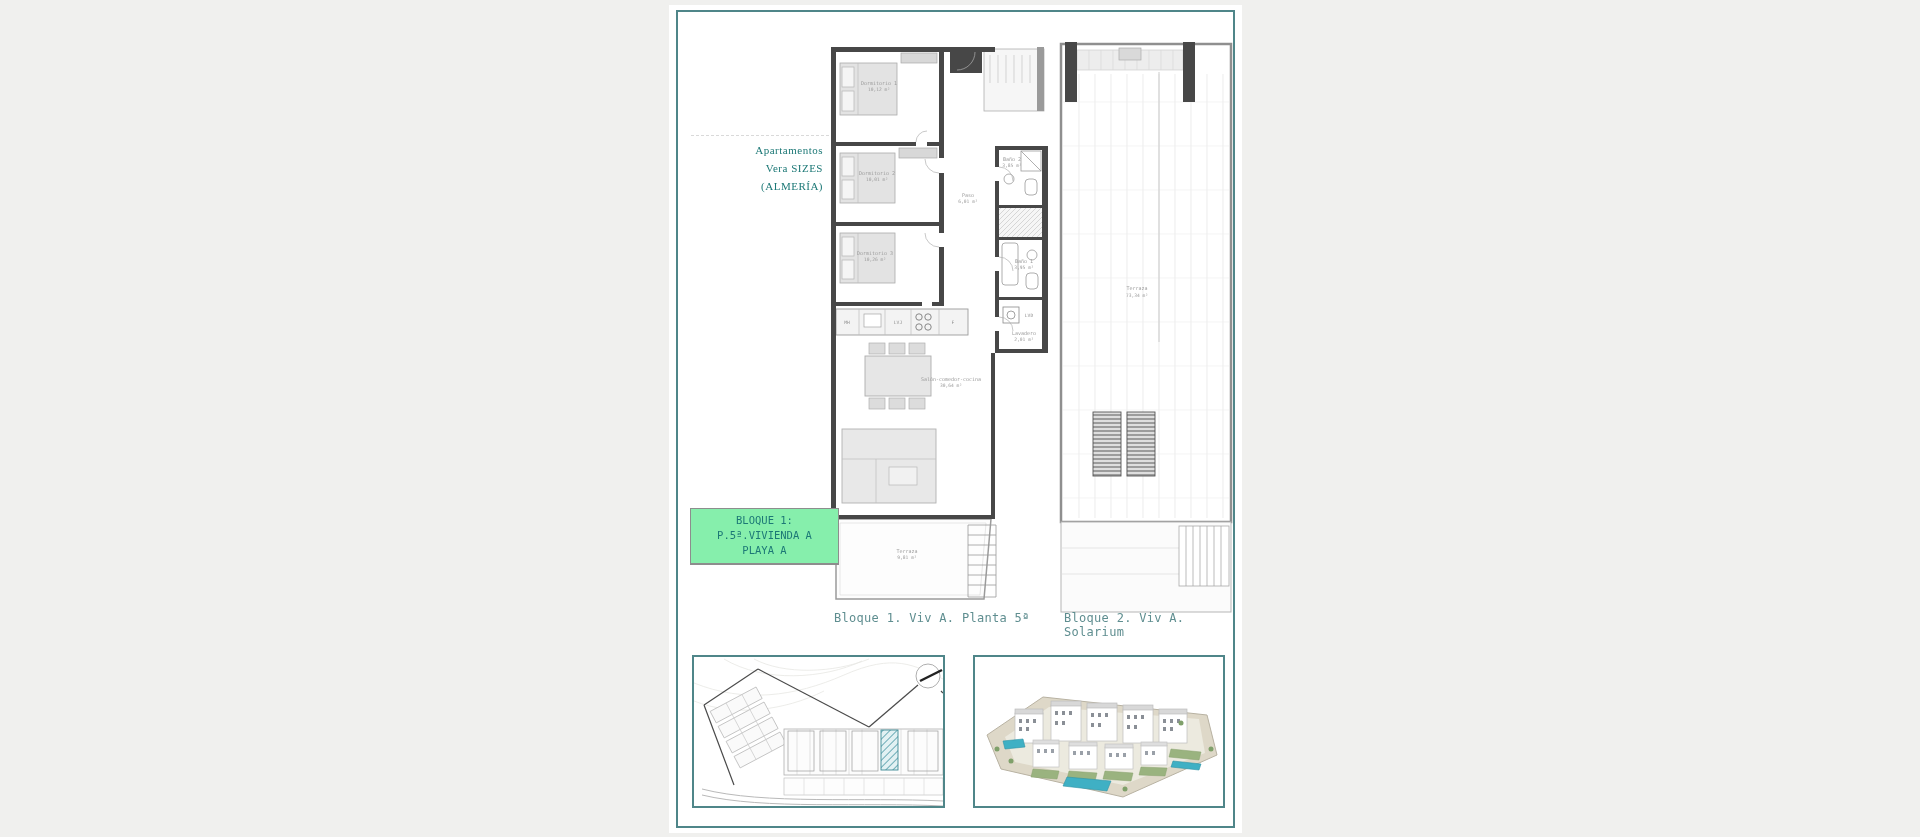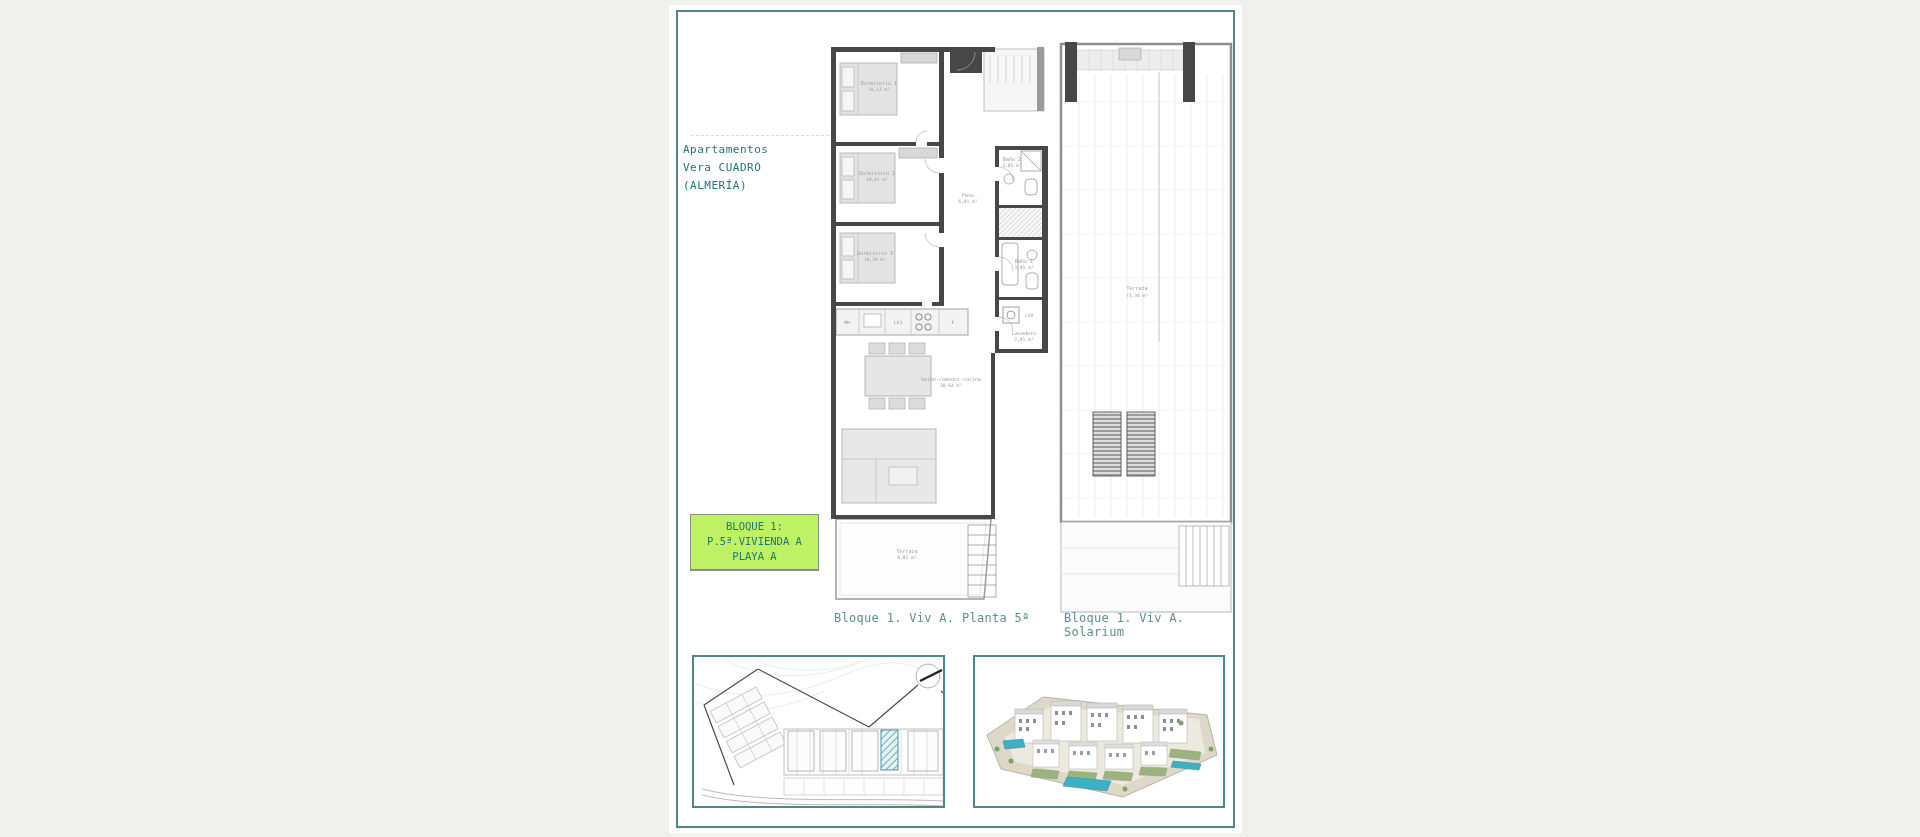--- a/index.html
+++ b/index.html
@@ -6,33 +6,33 @@
   html,body { width:1920px; height:837px; }
   body { background:#f0f0ee; font-family:"DejaVu Sans Mono", monospace; overflow:hidden; }
 
   .canvas { position:relative; width:1920px; height:837px; }
 
   .page { position:absolute; left:669px; top:5px; width:573px; height:828px; background:#ffffff; }
   .page-border { position:absolute; left:7px; top:5px; right:7px; bottom:5px; border:2px solid #4f8689; }
 
   .leader-line { position:absolute; left:22px; top:130px; width:138px; border-top:1px dashed #d9d9d9; }
 
-  .title-block { position:absolute; left:14px; top:136px; width:134px; text-align:left;
-                 color:#1c7876; font-size:11px; line-height:18px; letter-spacing:0.5px; }
+  .title-block { position:absolute; left:20px; top:136px; width:134px; text-align:right;
+                 color:#1c7876; font-size:11px; line-height:18px; letter-spacing:0.5px;font-family:Liberation Serif, serif; }
 
   .plan { position:absolute; }
   .plan-left  { left:158px; top:42px; }
   .plan-right { left:390px; top:37px; }
 
   .caption { position:absolute; top:606px; color:#5f8e90; font-size:12px; letter-spacing:0.3px; }
   .caption-left  { left:165px; }
   .caption-right { left:395px; }
 
-  .info-box { position:absolute; left:21px; top:503px; width:129px; background:#bef264;
-              border:1px solid #8d8d8d;margin-top:6px; }
+  .info-box { position:absolute; left:21px; top:503px; width:149px; background:#86efac;
+              border:1px solid #8d8d8d; }
   .info-top { padding:4px 2px 5px; border-bottom:1px solid #8d8d8d; text-align:center;
               color:#1c7876; font-size:10.5px; line-height:15px; }
   .info-table { padding:5px 2px 6px; text-align:center; color:#477e7f;
                 font-size:6.3px; line-height:9.2px; }
   .info-table .tbl-header { font-size:6.6px; margin-bottom:1px; }
 
   .thumb-box { position:absolute; top:650px; height:153px; background:#fff;
                border:2px solid #4f8689; }
   .thumb-site   { left:23px;  width:253px; }
   .thumb-render { left:304px; width:252px; }
@@ -46,21 +46,21 @@
 </head>
 <body>
 
 <div class="canvas">
   <div class="page">
     <div class="page-border"></div>
     <div class="leader-line"></div>
 
     <div class="title-block">
       <div>Apartamentos</div>
-      <div>Vera CUADRO</div>
+      <div>Vera SIZES</div>
       <div>(ALMERÍA)</div>
     </div>
 
     <svg class="plan plan-left" width="221" height="565" viewBox="0 0 221 565">
       <defs>
         <pattern id="ladder" width="6" height="4" patternUnits="userSpaceOnUse">
           <rect width="6" height="4" fill="#e0e0e0"></rect>
           <line x1="0" y1="1" x2="6" y2="1" stroke="#666" stroke-width="1"></line>
         </pattern>
         <pattern id="shaftHatch" width="5" height="5" patternUnits="userSpaceOnUse">
@@ -318,21 +318,21 @@
         </g>
       </g>
 
       <g text-anchor="middle">
         <text class="roomlabel" x="78" y="248">Terraza</text>
         <text class="roomlabel-area" x="78" y="255">73,34 m²</text>
       </g>
     </svg>
 
     <div class="caption caption-left">Bloque 1. Viv A. Planta 5ª</div>
-    <div class="caption caption-right">Bloque 1. Viv A. Solarium</div>
+    <div class="caption caption-right">Bloque 2. Viv A. Solarium</div>
 
     <div class="info-box">
       <div class="info-top">
         <div>BLOQUE 1:</div>
         <div>P.5ª.VIVIENDA A</div>
         <div>PLAYA A</div>
       </div>
     </div>
 
     <div class="thumb-box thumb-site">

